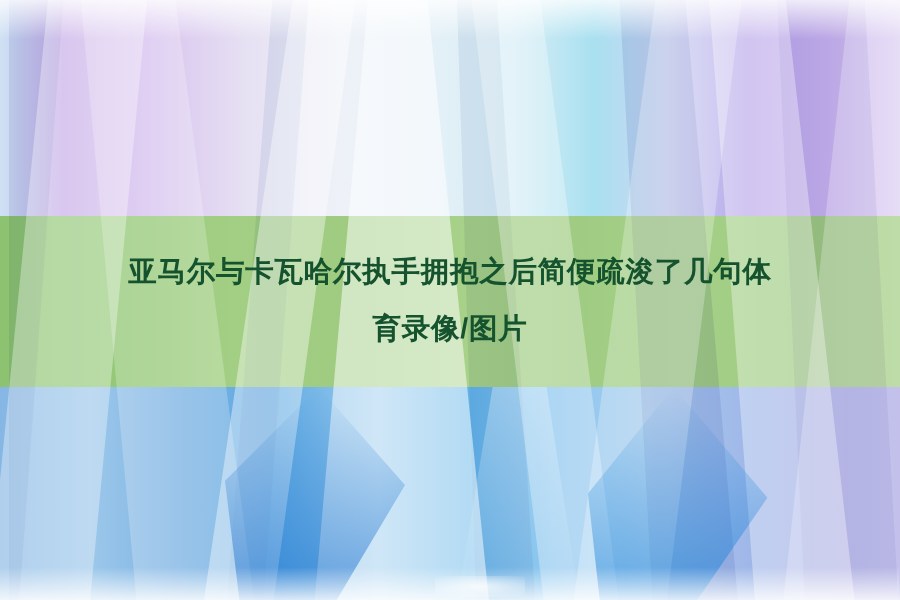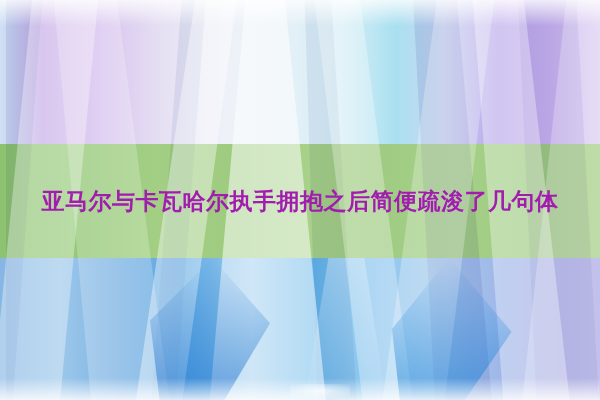--- a/index.html
+++ b/index.html
@@ -157,22 +157,22 @@
     width: 600px;
     height: 114px;
     display: flex;
     flex-direction: column;
     align-items: center;
     justify-content: center;
     box-sizing: border-box;
     padding: 0 6px;
   }
   .caption-line {
-    color: #a21caf;
-    font-size: 23px;
+    color: #14532d;
+    font-size: 19px;
     font-weight: bold;
     line-height: 38px;
     letter-spacing: 0.5px;
     white-space: nowrap;
     text-align: center;
   }
 </style>
 </head>
 <body>
 
@@ -200,15 +200,16 @@
   <div class="gem" id="gem1"></div>
   <div class="gem" id="gem3"></div>
   <div class="gem" id="gem2"></div>
 
   <div id="glow-top"></div>
   <div id="glow-bottom"></div>
   <div id="watermark-smudge"></div>
 
   <div id="caption">
     <div class="caption-line">亚马尔与卡瓦哈尔执手拥抱之后简便疏浚了几句体</div>
+    <div class="caption-line">育录像/图片</div>
   </div>
 
 </div>
 
 </body></html>

